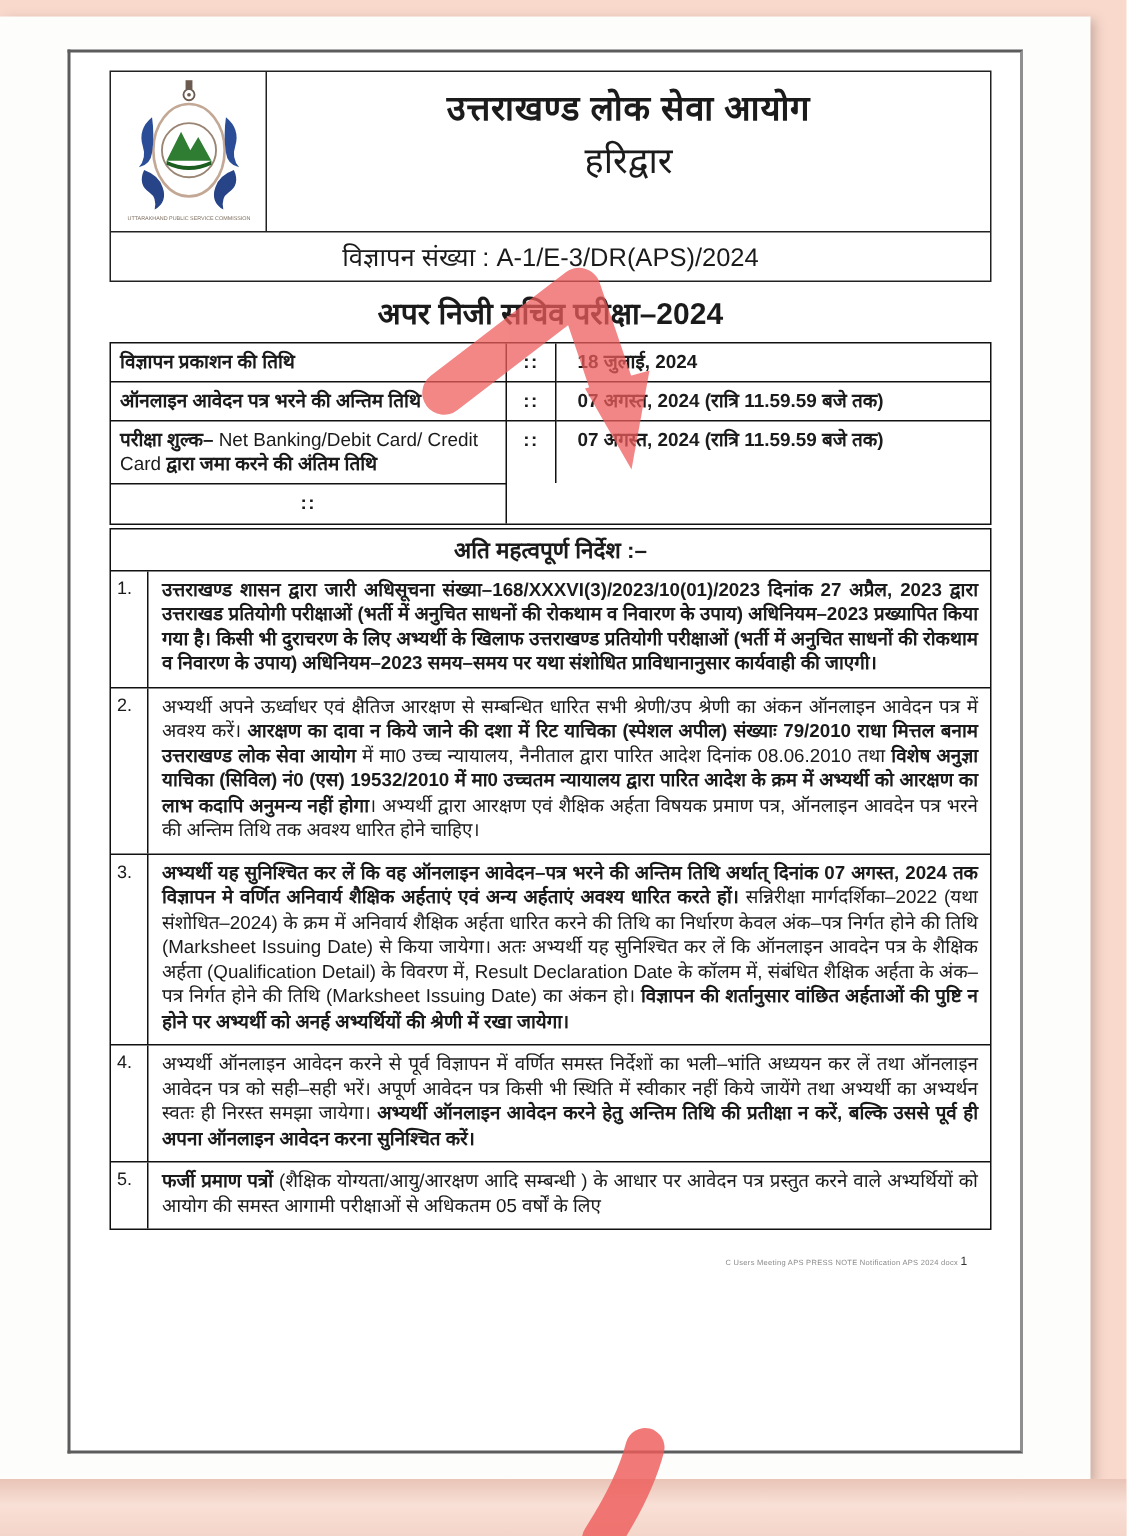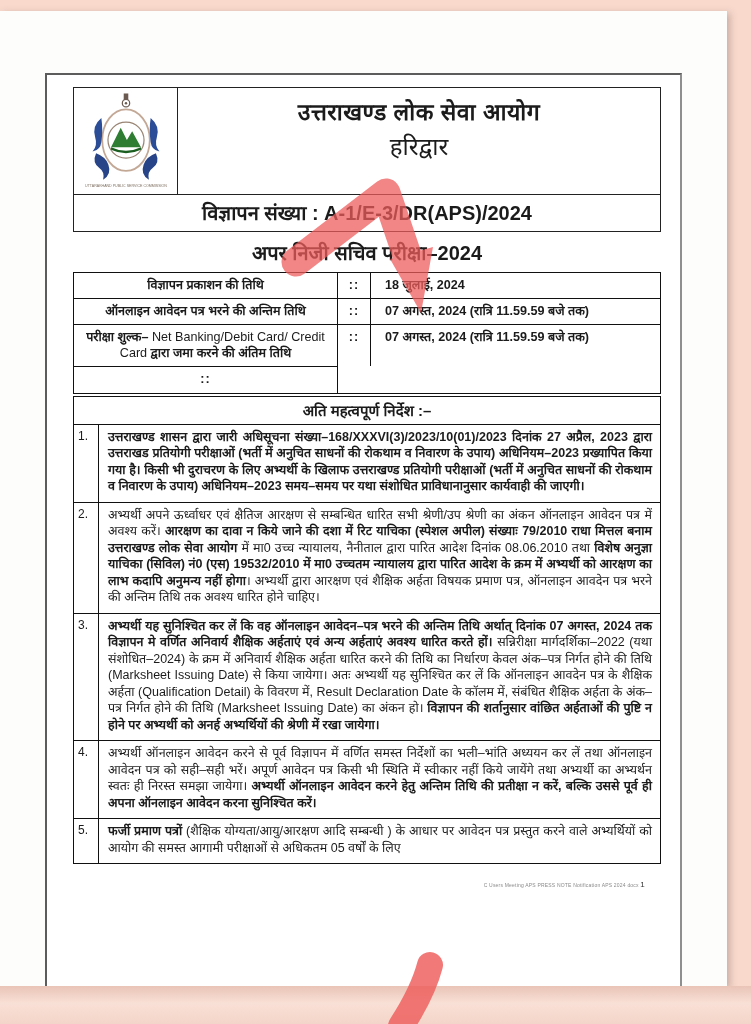--- a/index.html
+++ b/index.html
@@ -22,51 +22,50 @@
     position:absolute; left:0; top:11px; width:727px; height:976px;
     background:#fdfdfc;
     box-shadow:3px 2px 7px rgba(120,90,80,.35);
   }
   
   .scanframe{
     position:absolute; left:45px; top:22px; width:637px; height:936px;
     border:2px solid #5c5c5c;
     border-right-color:#8f8f8f;
     background:#fff;
-    margin-top:40px;
   }
   .content{ position:absolute; left:26px; top:12px; width:588px; }
 
   
   .header-box{ border:1.6px solid #222; display:flex; }
   .logo-cell{
     width:104px; border-right:1.4px solid #222;
     display:flex; align-items:center; justify-content:center; padding:3px 0;
   }
   .title-cell{ flex:1; text-align:center; padding:7px 4px 4px; }
   .org-name{ font-size:23px; font-weight:700; letter-spacing:.5px; }
   .org-city{ font-size:24px; font-weight:400; margin-top:2px; }
   .website{
     font-family:"Liberation Serif","DejaVu Serif",serif;
     font-style:italic; font-weight:700; font-size:13.5px; margin-top:5px;
   }
   .advert-row{
     border-top:1.6px solid #222; text-align:center;
-    font-size:20px; font-weight:700; padding:4px 2px 5px;
+    font-size:17px; font-weight:400; padding:4px 2px 5px;
   }
   .exam-title{ text-align:center; font-weight:700; font-size:20px; padding:7px 0 6px; }
 
   
   .schedule-table{
     display:grid; grid-template-columns:264px 33px 1fr;
     border:1.7px solid #111;
   }
   .schedule-table .cell{ padding:4px 6px 5px; font-size:12.6px; line-height:1.28; }
   .schedule-table .cell:nth-child(n+4){ border-top:1.4px solid #111; }
-  .schedule-table .lab{ border-right:1.4px solid #111; font-weight:700;text-align:center; }
+  .schedule-table .lab{ border-right:1.4px solid #111; font-weight:700; }
   .schedule-table .sep{ border-right:1.4px solid #111; text-align:center; font-weight:700; letter-spacing:1px; }
   .schedule-table .val{ font-weight:700; padding-left:14px; }
   .schedule-table .lab .rg{ font-weight:400; }
 
   
   .instr-box{ border:1.7px solid #111; margin-top:2px; }
   .instr-heading{
     text-align:center; font-weight:700; font-size:15px;
     padding:3px 0 4px; border-bottom:1.5px solid #111;
   }

